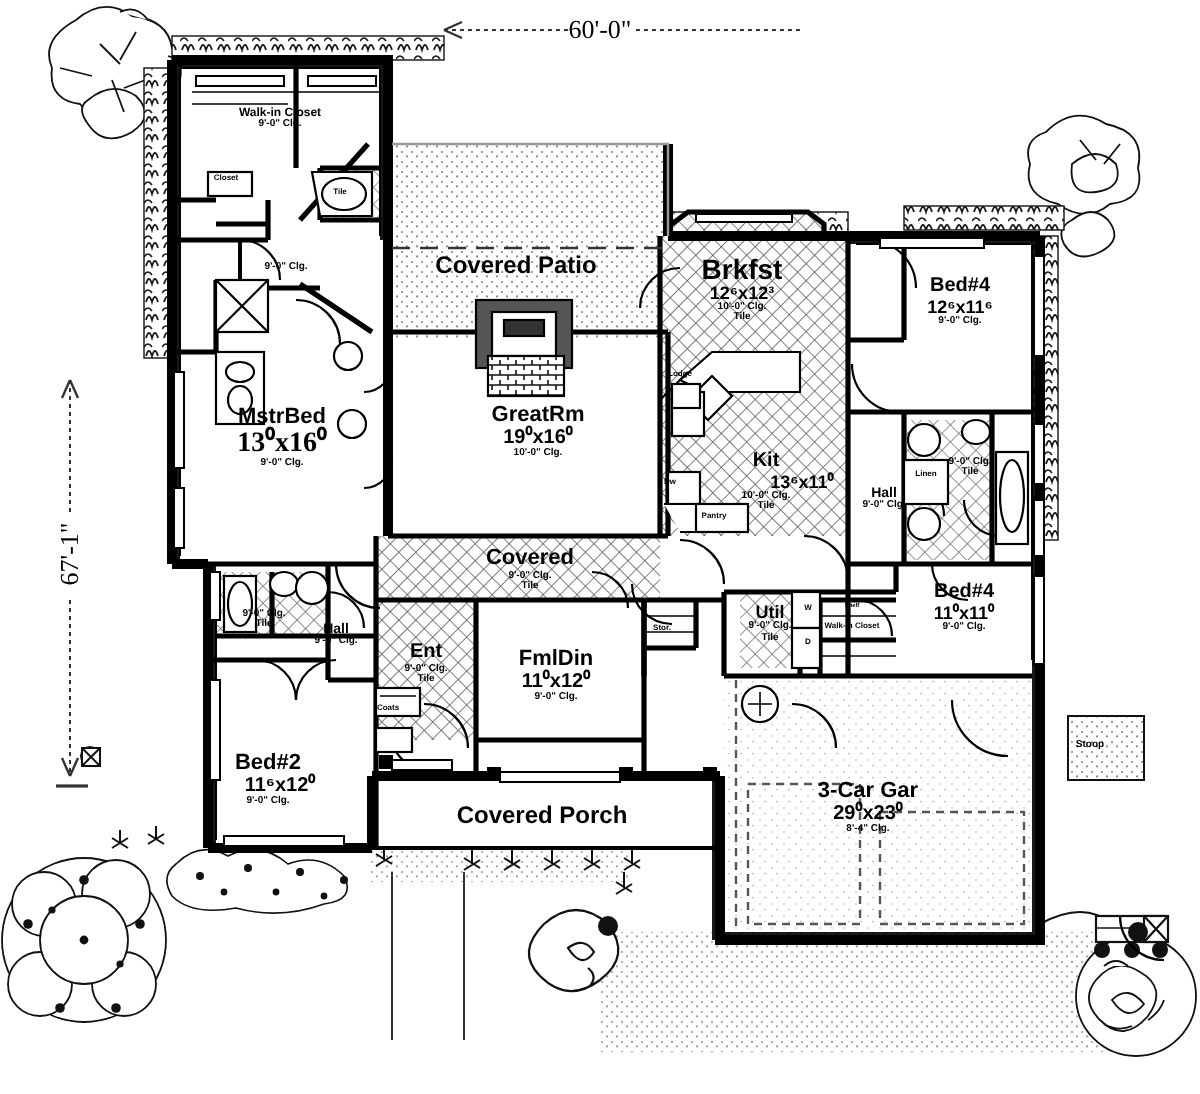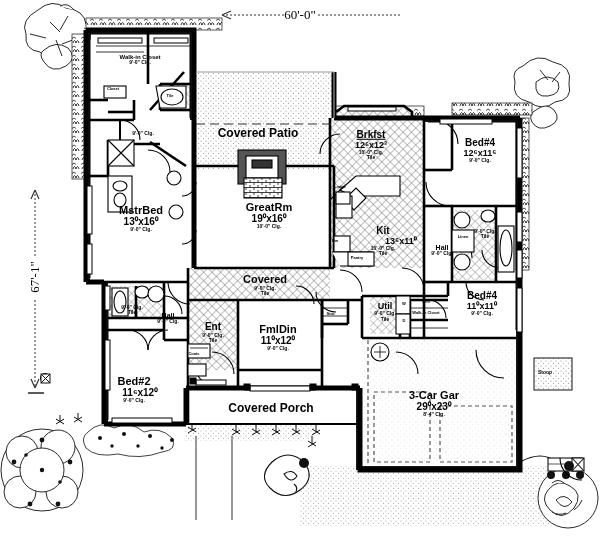--- a/index.html
+++ b/index.html
@@ -451,33 +451,33 @@
         <div class="rm-clg" style="font-size: 5px;">9'-0" Clg.</div>
       </div>
       <div class="lbl" style="left: 113px; top: 89px;">
         <div class="rm-name" style="font-size: 4px;">Closet</div>
       </div>
       <div class="lbl" style="left: 170px; top: 96px;">
         <div class="rm-name" style="font-size: 4px;">Tile</div>
       </div>
       <div class="lbl" style="left: 141px; top: 219px;">
         <div class="rm-name" style="font-size: 11px;">MstrBed</div>
-        <div class="rm-dim" style="font-size: 10px;">13⁰x16⁰</div>
+        <div class="rm-dim" style="font-size: 14px; font-family: Liberation Serif, serif;">13⁰x16⁰</div>
         <div class="rm-clg" style="font-size: 5px;">9'-0" Clg.</div>
       </div>
       <div class="lbl" style="left: 258px; top: 133px;">
         <div class="rm-name" style="font-size: 12px;">Covered Patio</div>
       </div>
       <div class="lbl" style="left: 269px; top: 216px;">
         <div class="rm-name" style="font-size: 11px;">GreatRm</div>
         <div class="rm-dim" style="font-size: 10px;">19⁰x16⁰</div>
         <div class="rm-clg" style="font-size: 5px;">10'-0" Clg.</div>
       </div>
       <div class="lbl" style="left: 371px; top: 145px;">
-        <div class="rm-name" style="font-size: 10px; text-decoration: underline;">Brkfst</div>
+        <div class="rm-name" style="font-size: 14px;">Brkfst</div>
         <div class="rm-dim" style="font-size: 9px;">12⁶x12³</div>
         <div class="rm-clg" style="font-size: 5px;">10'-0" Clg.</div>
         <div class="tiny" style="font-size: 5px;">Tile</div>
       </div>
       <div class="lbl" style="left: 383px; top: 228px;">
         <div class="rm-name" style="font-size: 10px; margin-top: 26px;">Kit</div>
         <div class="rm-dim" style="font-size: 9px; padding-left: 36px;">13⁶x11⁰</div>
         <div class="rm-clg" style="font-size: 5px;">10'-0" Clg.</div>
         <div class="tiny" style="font-size: 5px;">Tile</div>
       </div>

